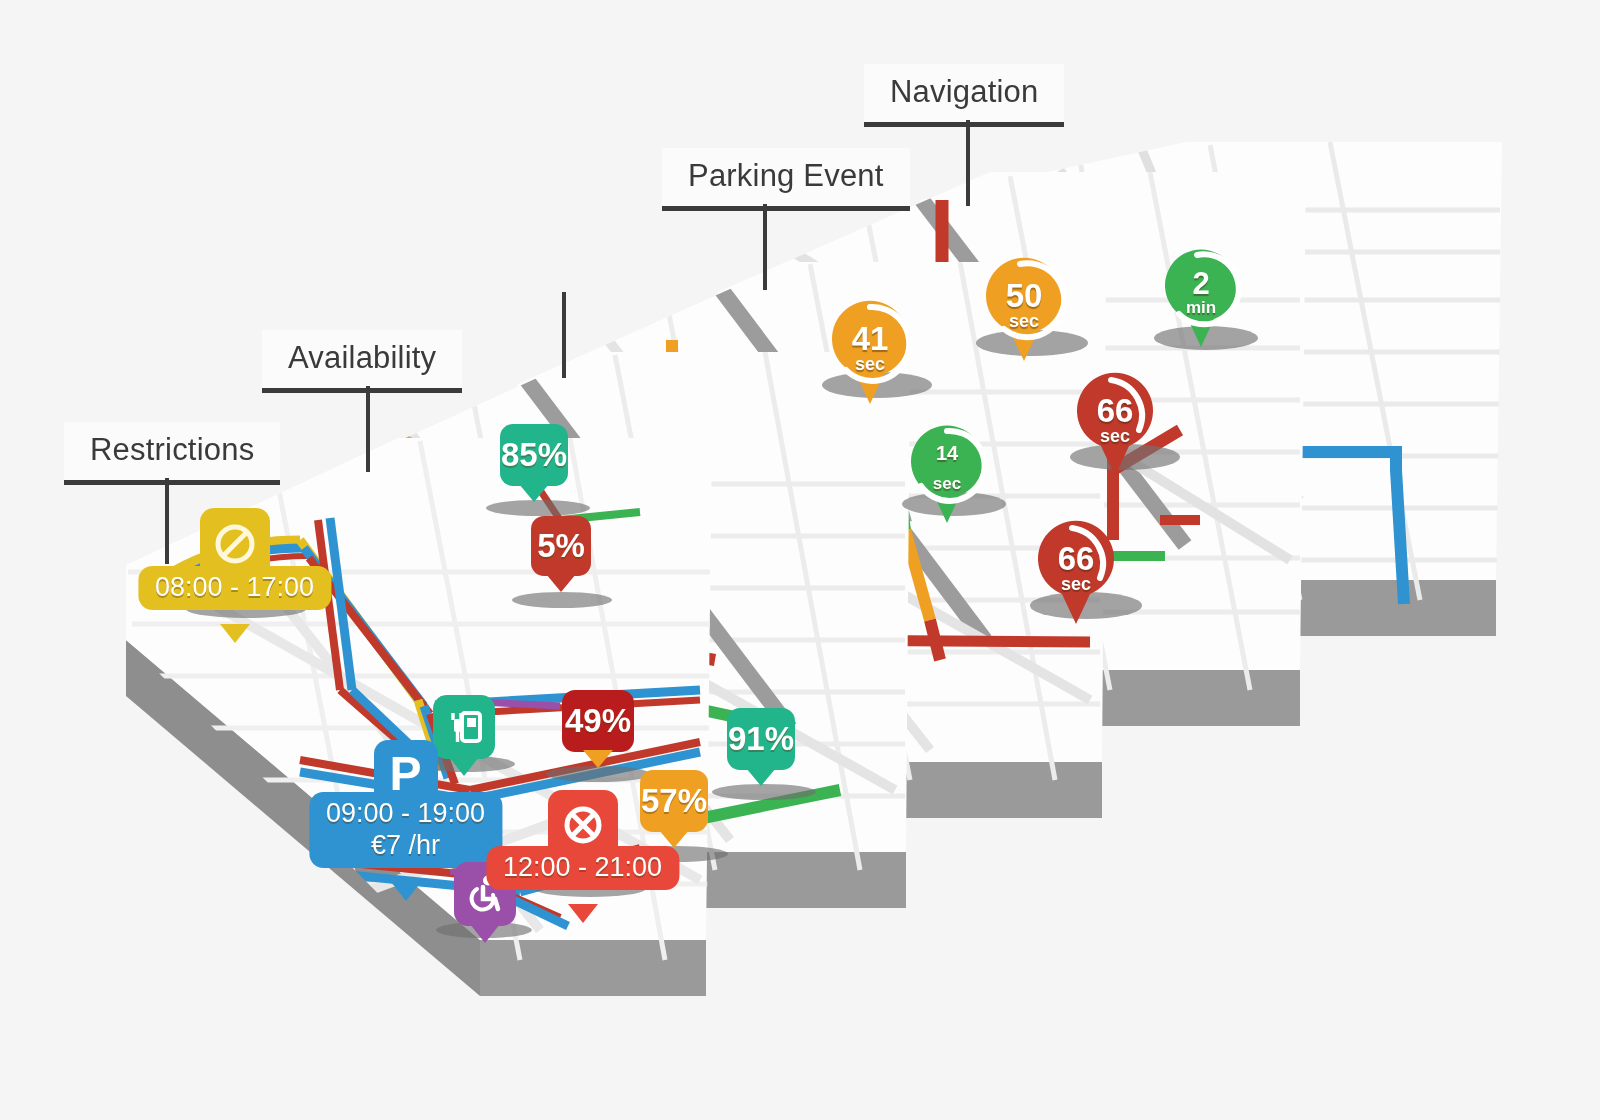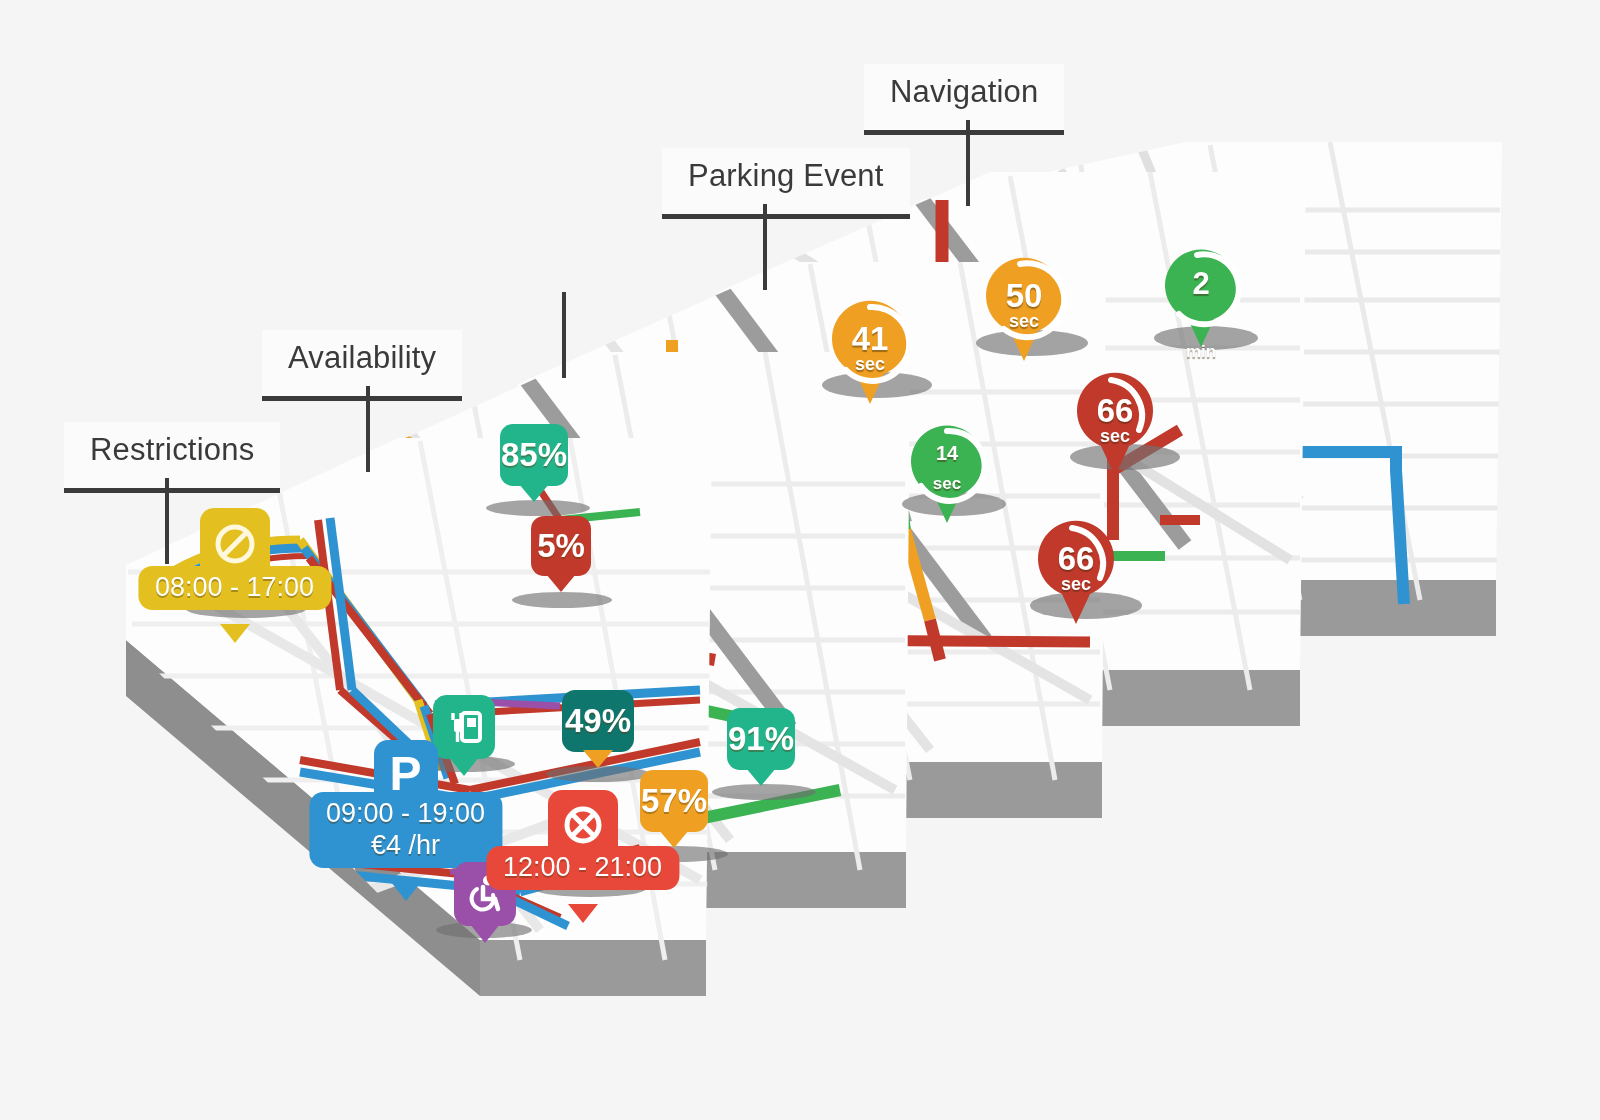--- a/index.html
+++ b/index.html
@@ -10,21 +10,21 @@
     position:relative;
   }
   #stage { position:absolute; inset:0; }
   #svgroot { position:absolute; top:0; left:0; width:1600px; height:1120px; }
 
   
   .callout {
     position:absolute;
     background:#fbfbfb;
     border-bottom:5px solid #3b3b3b;
-    padding:10px 26px 20px 26px;
+    padding:10px 26px 12px 26px;
     font-size:31px;
     color:#3a3a3a;
     letter-spacing:.2px;
     white-space:nowrap;
     text-align:center;
     line-height:1.15;
   }
   .leader {
     position:absolute;
     width:4px;
@@ -412,21 +412,21 @@
       </svg>
     </div>
     <div class="tip" style="top:62px;"></div>
   </div>
 
   <div class="pin-shadow" style="left:352px;top:840px;width:110px;height:17px;"></div>
   <div class="pin-cross" style="left:405px;top:740px;width:1px;height:1px;--pc:#2f93d1;">
     <div class="head" style="width:64px;height:66px;background:#2f93d1;color:#fff;font-size:48px;font-weight:bold;">P</div>
     <div class="body" style="top:52px;background:#2f93d1;">
       <span>09:00 - 19:00</span>
-      <span>€4 /hr</span>
+      <span>€7 /hr</span>
     </div>
     <div class="tip" style="top:142px;"></div>
   </div>
 
   <div class="pin-shadow" style="left:436px;top:922px;width:96px;height:16px;"></div>
   <div class="pin-cross" style="left:484px;top:862px;width:1px;height:1px;--pc:#9a4fa8;">
     <div class="head" style="width:62px;height:64px;background:#9a4fa8;">
       <svg width="40" height="42" viewBox="0 0 40 42">
         <circle cx="23" cy="7.5" r="5" fill="#fff"></circle>
         <path d="M18 14 L18 26 L30 26" stroke="#fff" stroke-width="4.5" fill="none" stroke-linecap="round"></path>
@@ -456,21 +456,21 @@
   <div class="pin-sq" style="left:500px;top:424px;width:68px;height:62px;background:#22b58c;--pc:#22b58c;">
     <span>85%</span>
   </div>
 
   <div class="pin-shadow" style="left:512px;top:592px;width:100px;height:16px;"></div>
   <div class="pin-sq" style="left:531px;top:516px;width:60px;height:60px;background:#c0392b;--pc:#c0392b;">
     <span>5%</span>
   </div>
 
   <div class="pin-shadow" style="left:546px;top:766px;width:104px;height:16px;"></div>
-  <div class="pin-sq" style="left:562px;top:690px;width:72px;height:62px;background:#0f766e;--pc:#efa022;">
+  <div class="pin-sq" style="left:562px;top:690px;width:72px;height:62px;background:#b91c1c;--pc:#efa022;">
     <span>49%</span>
   </div>
 
   <div class="pin-shadow" style="left:624px;top:846px;width:104px;height:16px;"></div>
   <div class="pin-sq" style="left:640px;top:770px;width:68px;height:62px;background:#efa022;--pc:#efa022;">
     <span>57%</span>
   </div>
 
   <div class="pin-shadow" style="left:712px;top:784px;width:104px;height:16px;"></div>
   <div class="pin-sq" style="left:727px;top:708px;width:68px;height:62px;background:#22b58c;--pc:#22b58c;">
@@ -507,21 +507,21 @@
     <div class="unit" style="top:50px;font-size:17px;">sec</div>
   </div>
 
   <div class="ell" style="left:1154px;top:326px;width:104px;height:24px;"></div>
   <div class="pin-rd" style="left:1159px;top:248px;width:84px;height:104px;">
     <svg width="84" height="104" viewBox="0 0 84 104">
       <path d="M42 99 L29 71 A36 36 0 1 1 55 71 Z" fill="#3cb352"></path>
       <path d="M38 7 A35 35 0 1 1 20 66" fill="none" stroke="#fff" stroke-width="6" stroke-linecap="round"></path>
     </svg>
     <div class="num" style="top:18px;font-size:31px;">2</div>
-    <div class="unit" style="top:50px;font-size:17px;margin-top:44px;">min</div>
+    <div class="unit" style="top:50px;font-size:17px;">min</div>
   </div>
 
   <div class="ell" style="left:1070px;top:444px;width:110px;height:26px;"></div>
   <div class="pin-rd" style="left:1071px;top:372px;width:88px;height:110px;">
     <svg width="88" height="110" viewBox="0 0 88 110">
       <path d="M44 104 L30 74 A38 38 0 1 1 58 74 Z" fill="#c0392b"></path>
       <path d="M40 8 A36 36 0 0 1 68 58" fill="none" stroke="#fff" stroke-width="6" stroke-linecap="round"></path>
     </svg>
     <div class="num" style="top:20px;font-size:33px;">66</div>
     <div class="unit" style="top:54px;font-size:18px;">sec</div>

